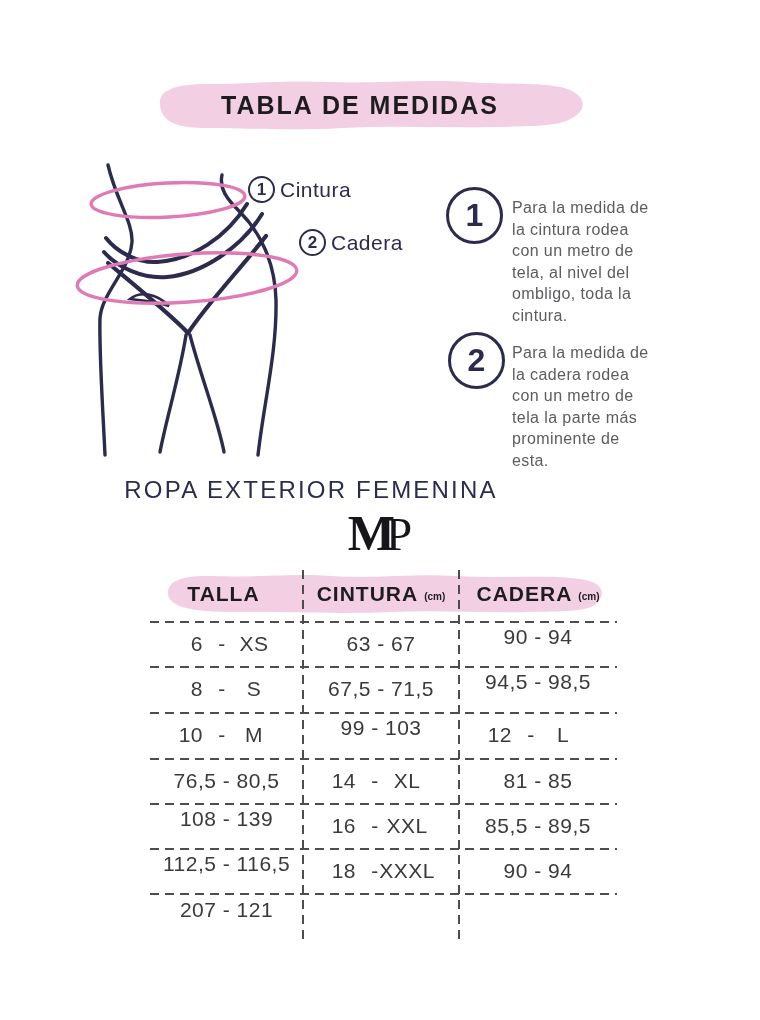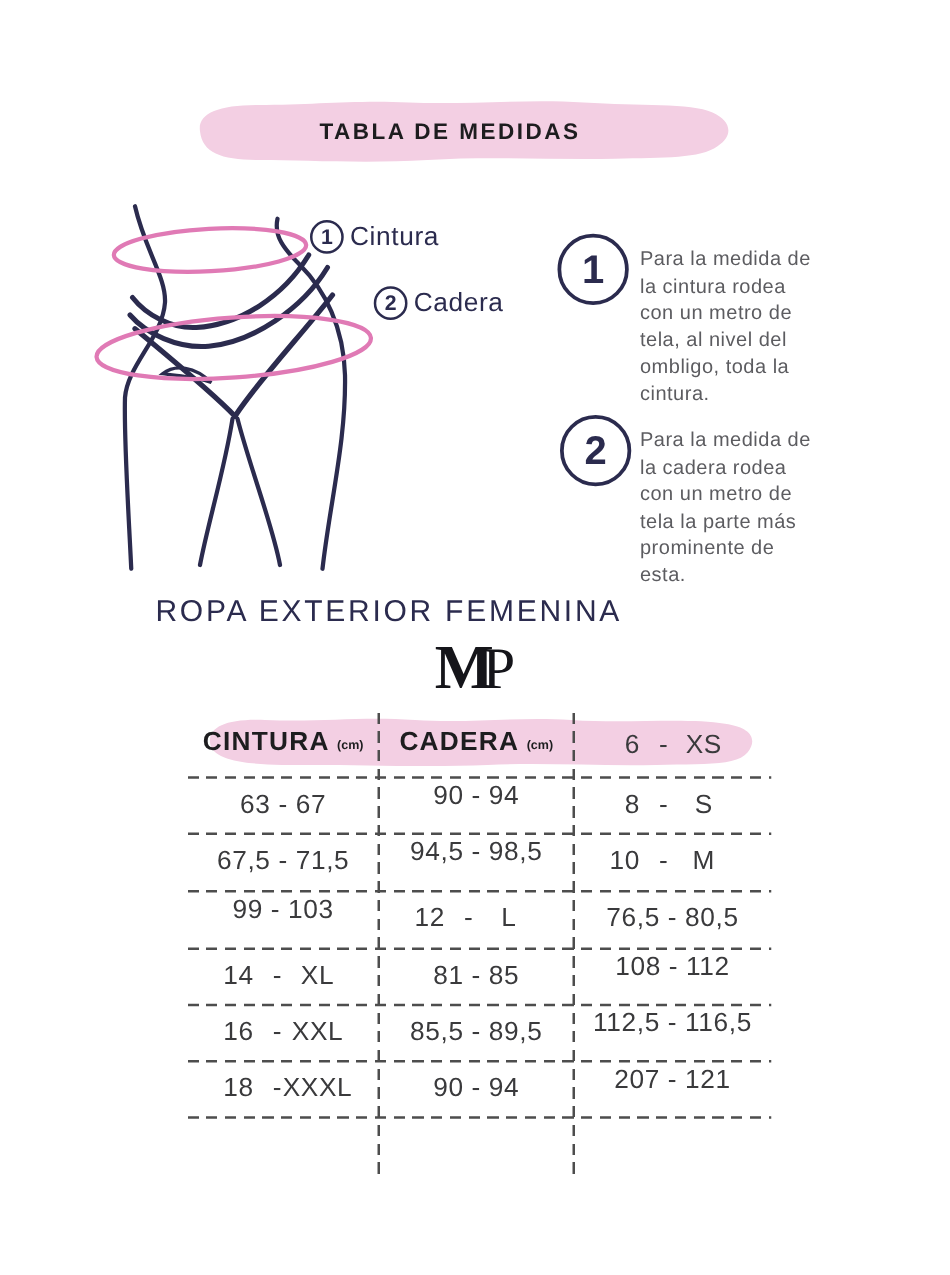--- a/index.html
+++ b/index.html
@@ -14,21 +14,21 @@
   }
 
   
   .title-wrap { position: absolute; left: 122px; top: 77px; width: 476px; height: 56px; }
   .title-wrap svg { position: absolute; inset: 0; }
   .page-title {
     position: relative;
     width: 100%; height: 56px;
     line-height: 56px;
     text-align: center;
-    font-size: 18px;
+    font-size: 25px;
     font-weight: 700;
     letter-spacing: 2px;
     color: #1d1d1f;
   }
 
   
   .figure-svg { position: absolute; left: 72px; top: 152px; width: 260px; height: 310px; overflow: visible; }
 
   .fig-label { position: absolute; display: flex; align-items: center; gap: 5px; }
   .fig-label-1 { left: 248px; top: 176px; }
@@ -187,20 +187,24 @@
   </div>
 
   <div class="size-table">
     <svg class="table-blob" viewBox="0 0 463 47" aria-hidden="true">
       <path fill="#f3cfe3" d="M 16,24 C 15,11 30,5 60,6 C 105,8 135,3 180,6 C 225,9 262,3 305,6 C 350,9 398,4 428,9 C 450,12 454,22 446,32 C 437,43 408,41 373,42 C 328,43 283,40 238,42 C 193,44 138,42 98,42 C 58,42 18,42 16,24 Z"></path>
     </svg>
 
     <div class="tbl-grid">
 
       <div class="th">
+        <span>TALLA</span>
+          <span class="unit"></span>
+      </div>
+      <div class="th">
         <span>CINTURA</span>
           <span class="unit">(cm)</span>
       </div>
       <div class="th">
         <span>CADERA</span>
           <span class="unit">(cm)</span>
       </div>
 
       <div class="td td-talla">
         <span class="t-num">6</span>
@@ -231,21 +235,21 @@
           <span class="t-size">L</span>
       </div>
       <div class="td">76,5 - 80,5</div>
 
       <div class="td td-talla">
         <span class="t-num">14</span>
           <span class="t-sep">-</span>
           <span class="t-size">XL</span>
       </div>
       <div class="td">81 - 85</div>
-      <div class="td td-cadera">108 - 112</div>
+      <div class="td td-cadera">108 - 139</div>
 
       <div class="td td-talla">
         <span class="t-num">16</span>
           <span class="t-sep">-</span>
           <span class="t-size">XXL</span>
       </div>
       <div class="td">85,5 - 89,5</div>
       <div class="td td-cadera">112,5 - 116,5</div>
 
       <div class="td td-talla">

